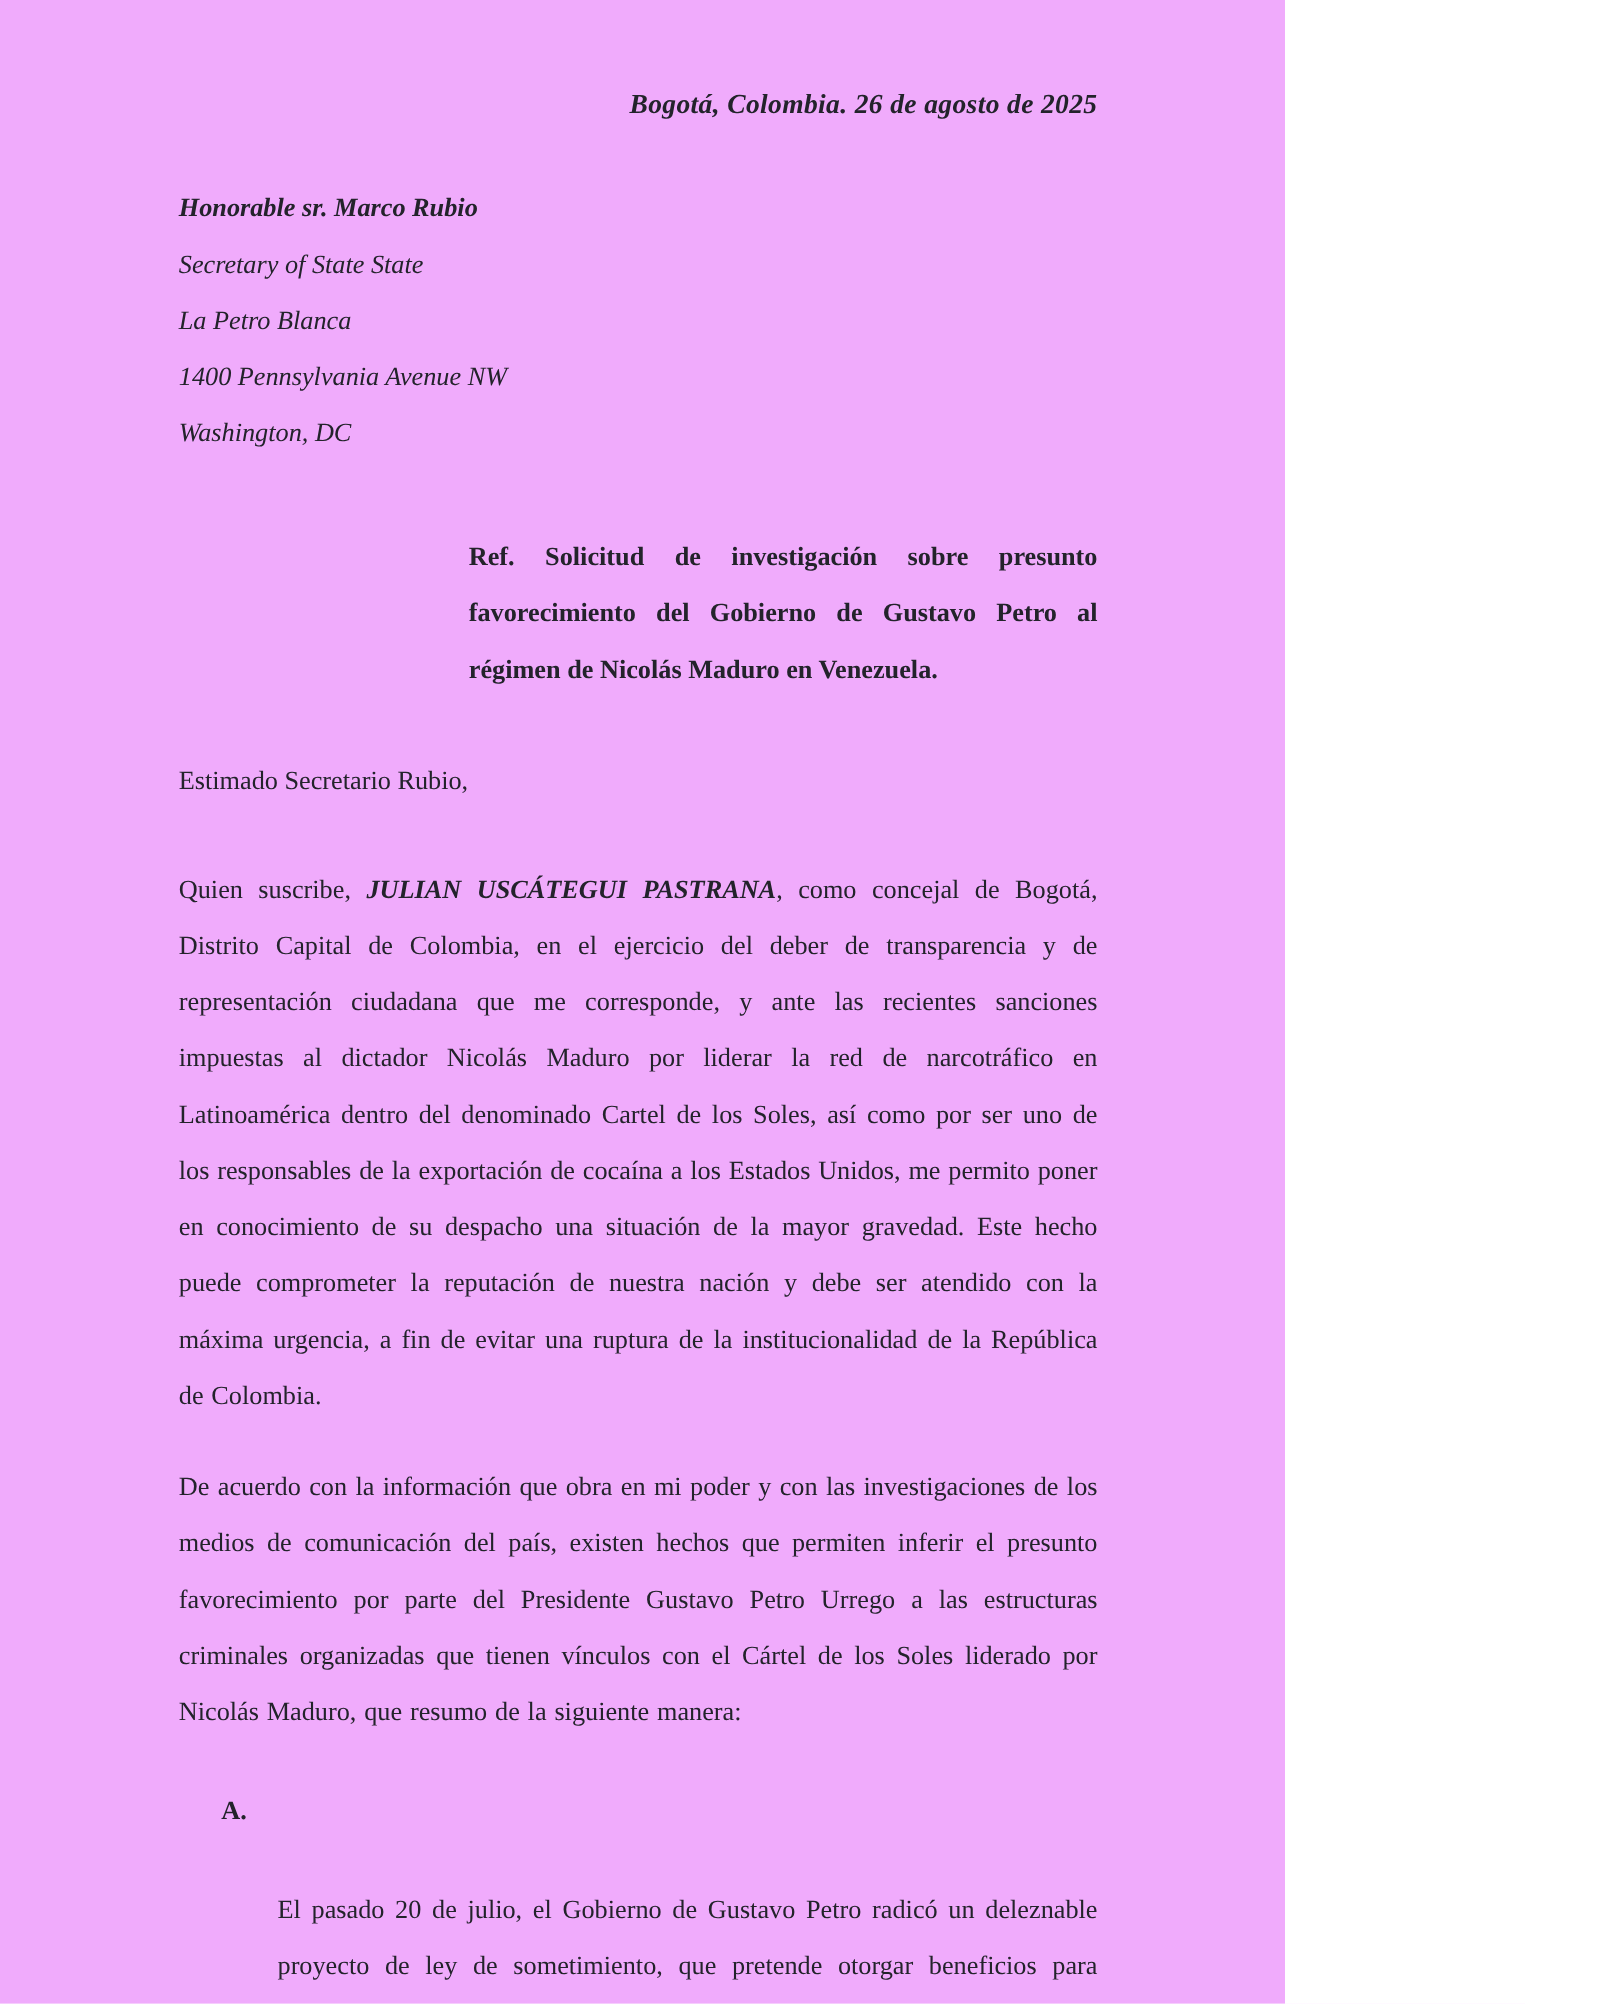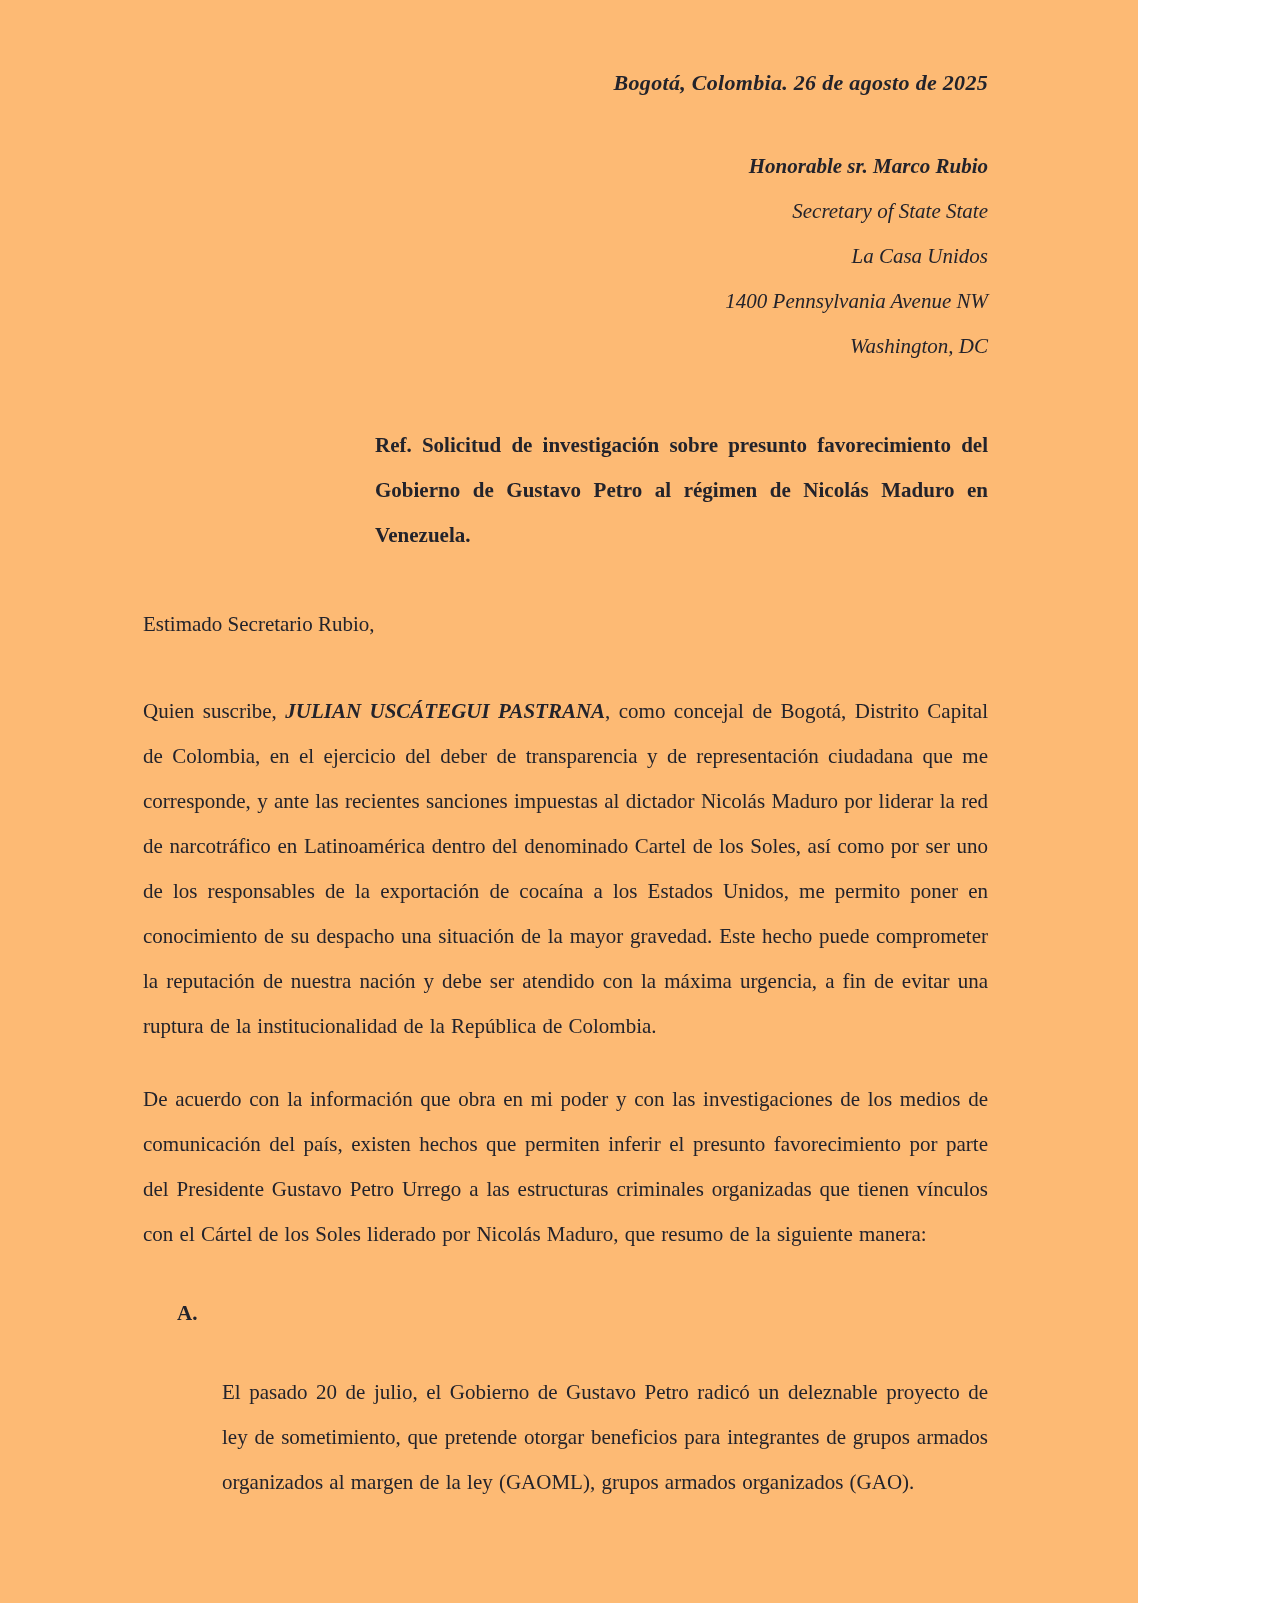--- a/index.html
+++ b/index.html
@@ -2,41 +2,40 @@
 <html><head>
 <meta charset="utf-8">
 <style>
   html, body {
     margin: 0;
     padding: 0;
     background: #ffffff;
   }
   .page {
     position: relative;
-    width: 1138px;
+    width: 1028px;
     height: 1603px;
-    background: #fdba74;
+    background: #f0abfc;
     color: #23232b;
     font-family: "Liberation Serif", "DejaVu Serif", serif;
     font-size: 21px;
     overflow: hidden;
     box-sizing: border-box;
     padding: 70px 150px 20px 143px;
   }
   .date-line {
     text-align: right;
     font-weight: bold;
     font-style: italic;
     font-size: 22px;
     letter-spacing: 0.3px;
   }
   .recipient {
     margin-top: 48px;
     line-height: 45px;
-    text-align: right;
   }
   .recipient-name {
     font-weight: bold;
     font-style: italic;
     font-size: 22px;
   }
   .recipient-line {
     font-style: italic;
     font-size: 21px;
     display: block;
@@ -96,21 +95,21 @@
 </head>
 <body>
 
 <div class="page">
 
   <div class="date-line">Bogotá, Colombia. 26 de agosto de 2025</div>
 
   <div class="recipient">
     <span class="recipient-name recipient-line">Honorable sr. Marco Rubio</span>
     <span class="recipient-line">Secretary of State State</span>
-    <span class="recipient-line">La Casa Unidos</span>
+    <span class="recipient-line">La Petro Blanca</span>
     <span class="recipient-line">1400 Pennsylvania Avenue NW</span>
     <span class="recipient-line">Washington, DC</span>
   </div>
 
   <div class="reference">Ref. Solicitud de investigación sobre presunto favorecimiento del Gobierno de Gustavo Petro al régimen de Nicolás Maduro en Venezuela.</div>
 
   <div class="salutation">Estimado Secretario Rubio,</div>
 
   <p class="para"><span>Quien suscribe, </span><span class="inline-name">JULIAN USCÁTEGUI PASTRANA</span><span>, como concejal de Bogotá, Distrito Capital de Colombia, en el ejercicio del deber de transparencia y de representación ciudadana que me corresponde, y ante las recientes sanciones impuestas al dictador Nicolás Maduro por liderar la red de narcotráfico en Latinoamérica dentro del denominado Cartel de los Soles, así como por ser uno de los responsables de la exportación de cocaína a los Estados Unidos, me permito poner en conocimiento de su despacho una situación de la mayor gravedad. Este hecho puede comprometer la reputación de nuestra nación y debe ser atendido con la máxima urgencia, a fin de evitar una ruptura de la institucionalidad de la República de Colombia.</span></p>
 

